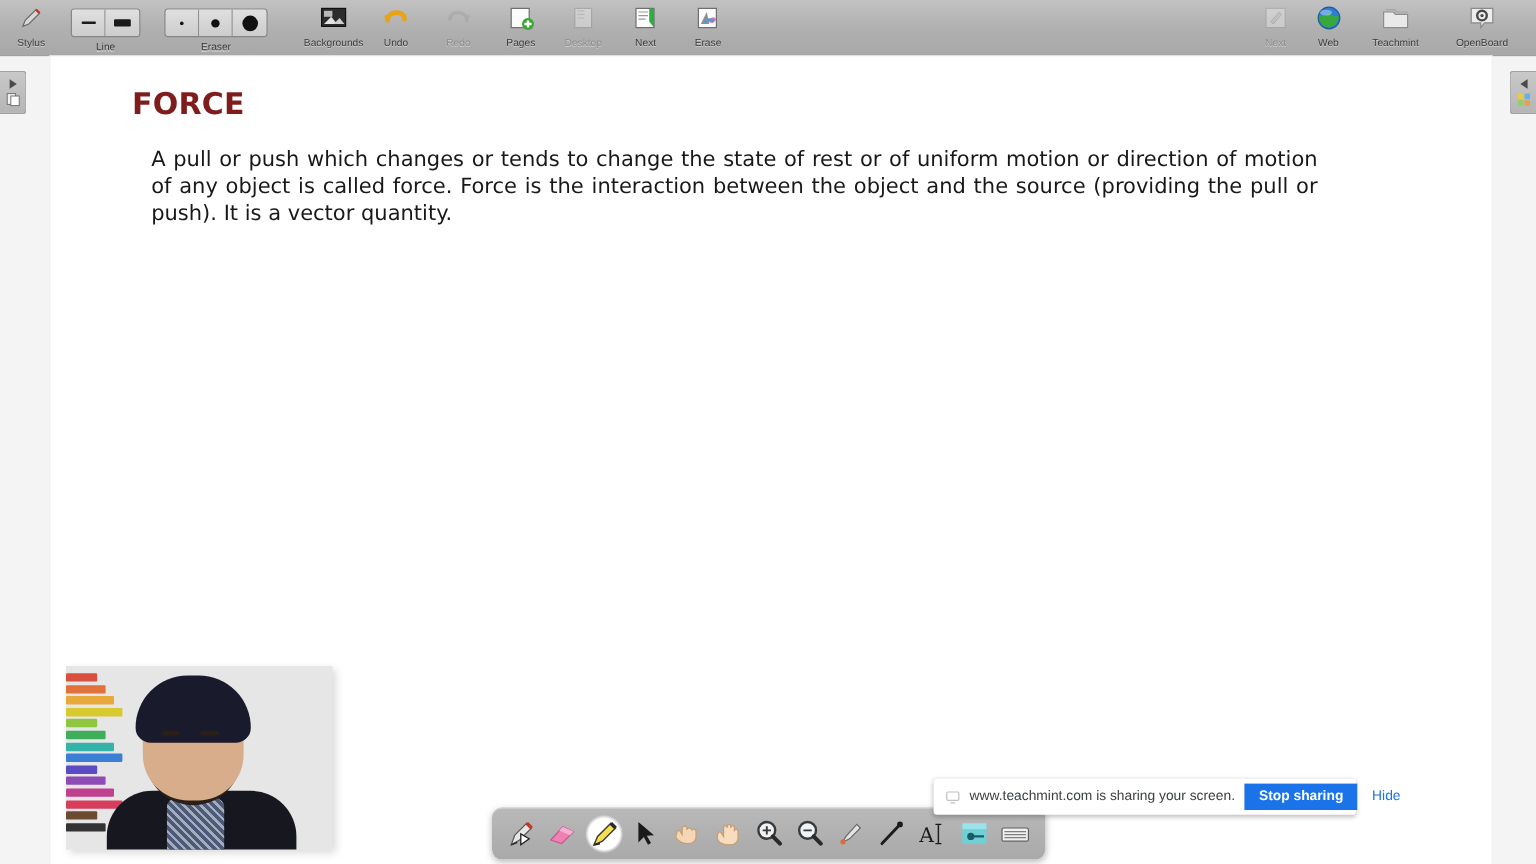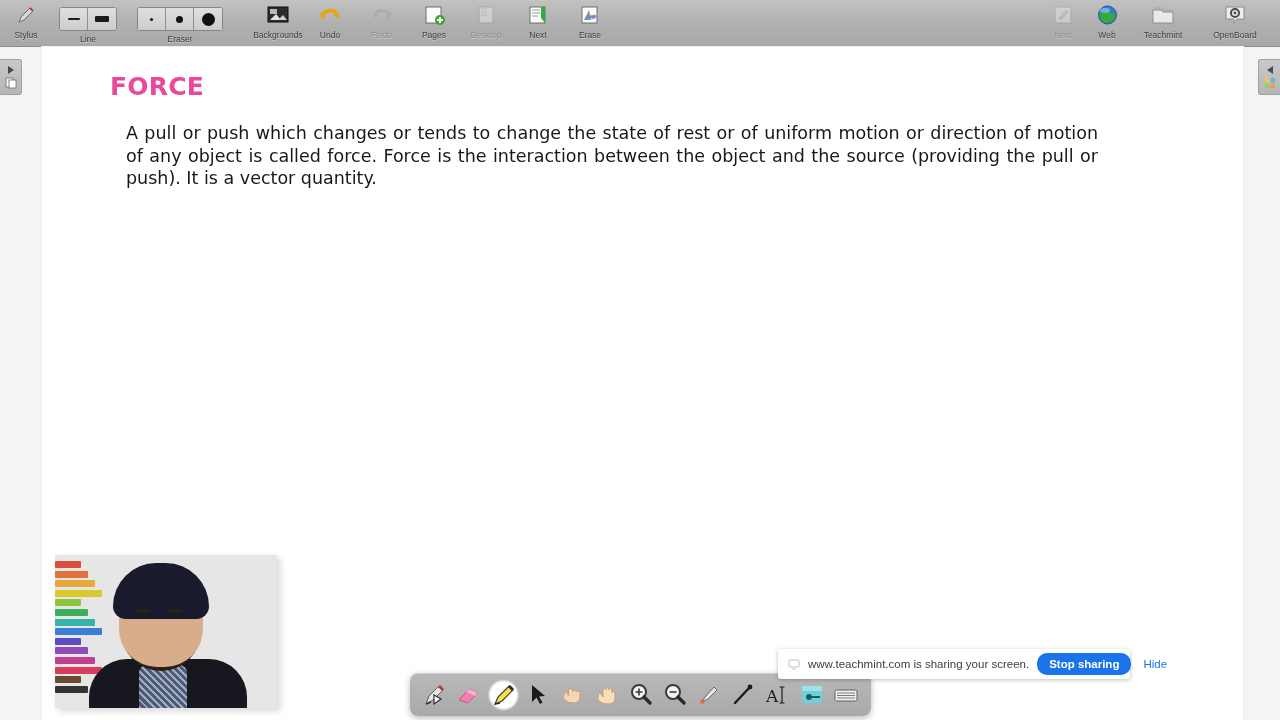--- a/index.html
+++ b/index.html
@@ -69,21 +69,21 @@
     position:absolute; left:0; top:47px; width:1280px; height:673px;
     background:#f4f4f4;
   }
   .page {
     position:absolute; left:42px; top:0px; width:1201px; height:673px;
     background:#ffffff;
     box-shadow: 0 0 0 1px #f0f0f0;
   }
   .doc-title {
     position:absolute; left:68px; top:25px;
-    font-size:25px; font-weight:700; color:#ec4899; letter-spacing:.2px;
+    font-size:25px; font-weight:700; color:#7f1d1d; letter-spacing:.2px;
     font-family:"DejaVu Sans", sans-serif;
   }
   .doc-body {
     position:absolute; left:68px; top:75px; width:972px;
     font-size:17.5px; line-height:22.6px; color:#18181a;
     text-align: justify; text-justify: inter-word;
     font-family:"DejaVu Sans", sans-serif;
     margin-left:16px;
   }
 
@@ -153,21 +153,21 @@
   .share-banner {
     position:absolute; left:778px; top:649px; width:352px; height:30px;
     background:#ffffff; border-radius:3px;
     box-shadow: 0 1px 4px rgba(0,0,0,.26);
     display:flex; align-items:center; padding:0 10px; gap:8px;
     z-index: 30;
   }
   .share-text { font-size:11.5px; color:#3c4043; white-space:nowrap; }
   .stop-btn {
     background:#1a73e8; color:#fff; font-size:11.5px; font-weight:700;
-    padding:5px 12px; border-radius:10px; white-space:nowrap;
+    padding:5px 12px; border-radius:0; white-space:nowrap;
   }
   .hide-link { font-size:11.5px; color:#1a73e8; padding:0 4px; white-space:nowrap; }
   .share-ico { width:12px; height:12px; flex:0 0 12px; opacity:.55; }
 </style>
 </head>
 <body>
 
 <div id="app">
 
   <div class="topbar">

